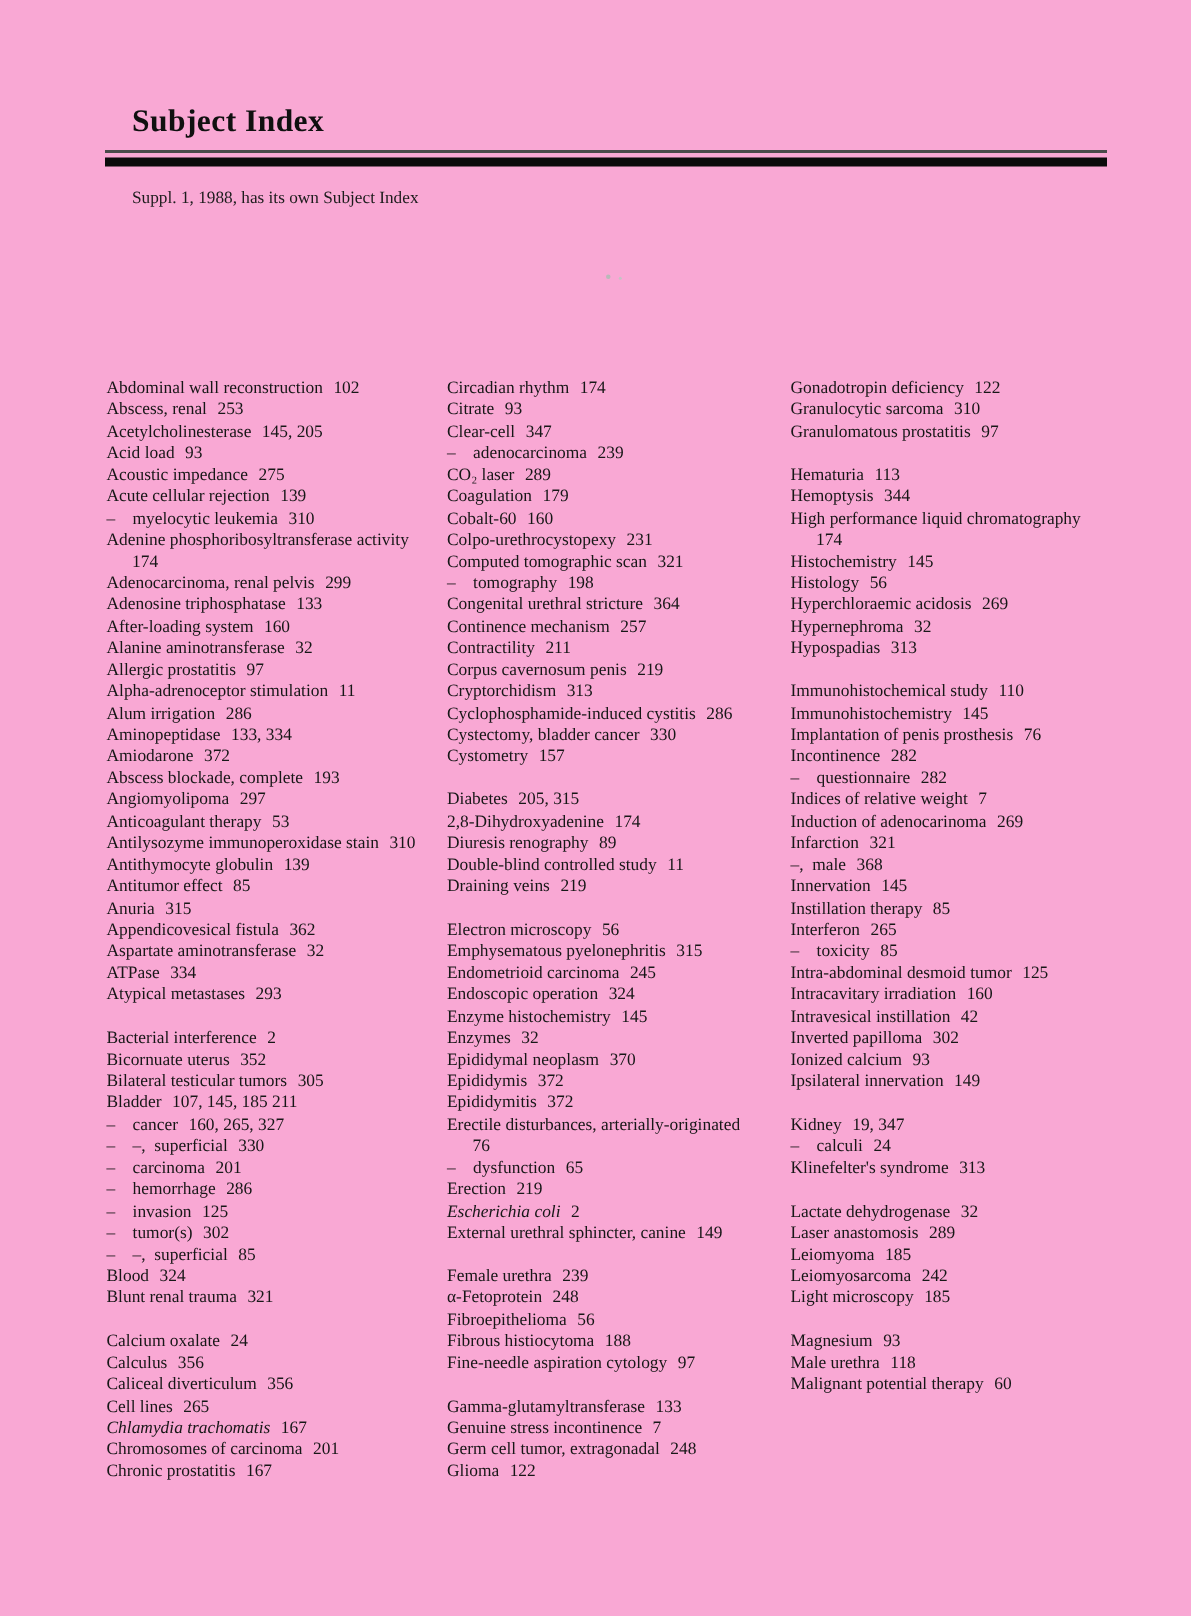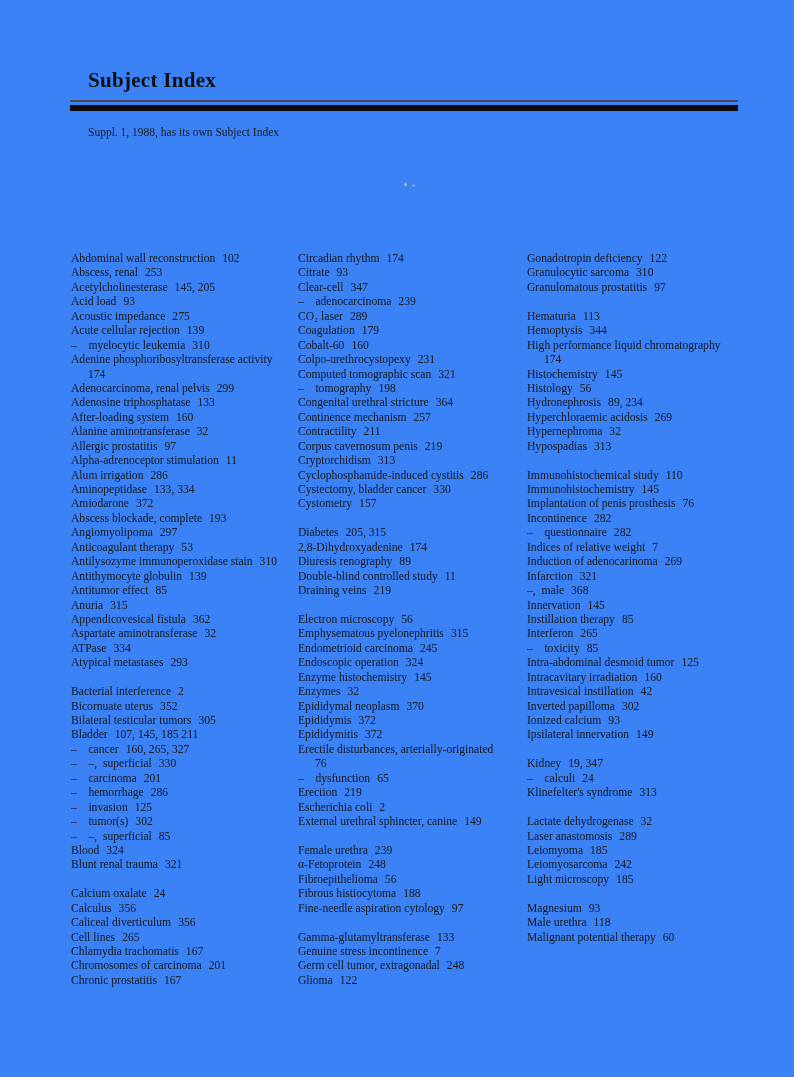--- a/index.html
+++ b/index.html
@@ -1,19 +1,19 @@
 <!DOCTYPE html>
 <html><head>
 <meta charset="utf-8">
 <style>
   html,body{margin:0;padding:0;background:#e9e9e9;}
   .page{
     position:relative;
     width:794px;height:1077px;
-    background:#3b82f6;
+    background:#f9a8d4;
     font-family:"Liberation Serif","DejaVu Serif",serif;
     color:#161616;
     overflow:hidden;
     margin:0 auto;
   }
   .title{
     position:absolute;left:88px;top:68px;margin:0;
     font-size:21px;font-weight:bold;letter-spacing:0.3px;
     color:#101010;
   }
@@ -41,21 +41,21 @@
   .col{flex:0 0 auto;}
   .col:nth-child(1){width:227px;}
   .col:nth-child(2){width:229px;}
   .col:nth-child(3){width:248px;}
   .line{
     height:14.45px;
     font-size:11.6px;
     white-space:nowrap;
     color:#171717;
   }
-  .line .term.italic{}
+  .line .term.italic{font-style:italic;}
   .line .pages{margin-left:7px;}
   .line.wrap{padding-left:17px;}
 </style>
 </head>
 <body>
 
 <div class="page">
   <h1 class="title">Subject Index</h1>
   <div class="rule-thin"></div>
   <div class="rule-thick"></div>
@@ -172,21 +172,20 @@
         <div class="line"><span class="term">Gonadotropin deficiency</span><span class="pages">122</span></div>
         <div class="line"><span class="term">Granulocytic sarcoma</span><span class="pages">310</span></div>
         <div class="line"><span class="term">Granulomatous prostatitis</span><span class="pages">97</span></div>
         <div class="line"></div>
         <div class="line"><span class="term">Hematuria</span><span class="pages">113</span></div>
         <div class="line"><span class="term">Hemoptysis</span><span class="pages">344</span></div>
         <div class="line"><span class="term">High performance liquid chromatography</span></div>
         <div class="line wrap"><span class="term">174</span></div>
         <div class="line"><span class="term">Histochemistry</span><span class="pages">145</span></div>
         <div class="line"><span class="term">Histology</span><span class="pages">56</span></div>
-        <div class="line"><span class="term">Hydronephrosis</span><span class="pages">89, 234</span></div>
         <div class="line"><span class="term">Hyperchloraemic acidosis</span><span class="pages">269</span></div>
         <div class="line"><span class="term">Hypernephroma</span><span class="pages">32</span></div>
         <div class="line"><span class="term">Hypospadias</span><span class="pages">313</span></div>
         <div class="line"></div>
         <div class="line"><span class="term">Immunohistochemical study</span><span class="pages">110</span></div>
         <div class="line"><span class="term">Immunohistochemistry</span><span class="pages">145</span></div>
         <div class="line"><span class="term">Implantation of penis prosthesis</span><span class="pages">76</span></div>
         <div class="line"><span class="term">Incontinence</span><span class="pages">282</span></div>
         <div class="line"><span class="term">– questionnaire</span><span class="pages">282</span></div>
         <div class="line"><span class="term">Indices of relative weight</span><span class="pages">7</span></div>

